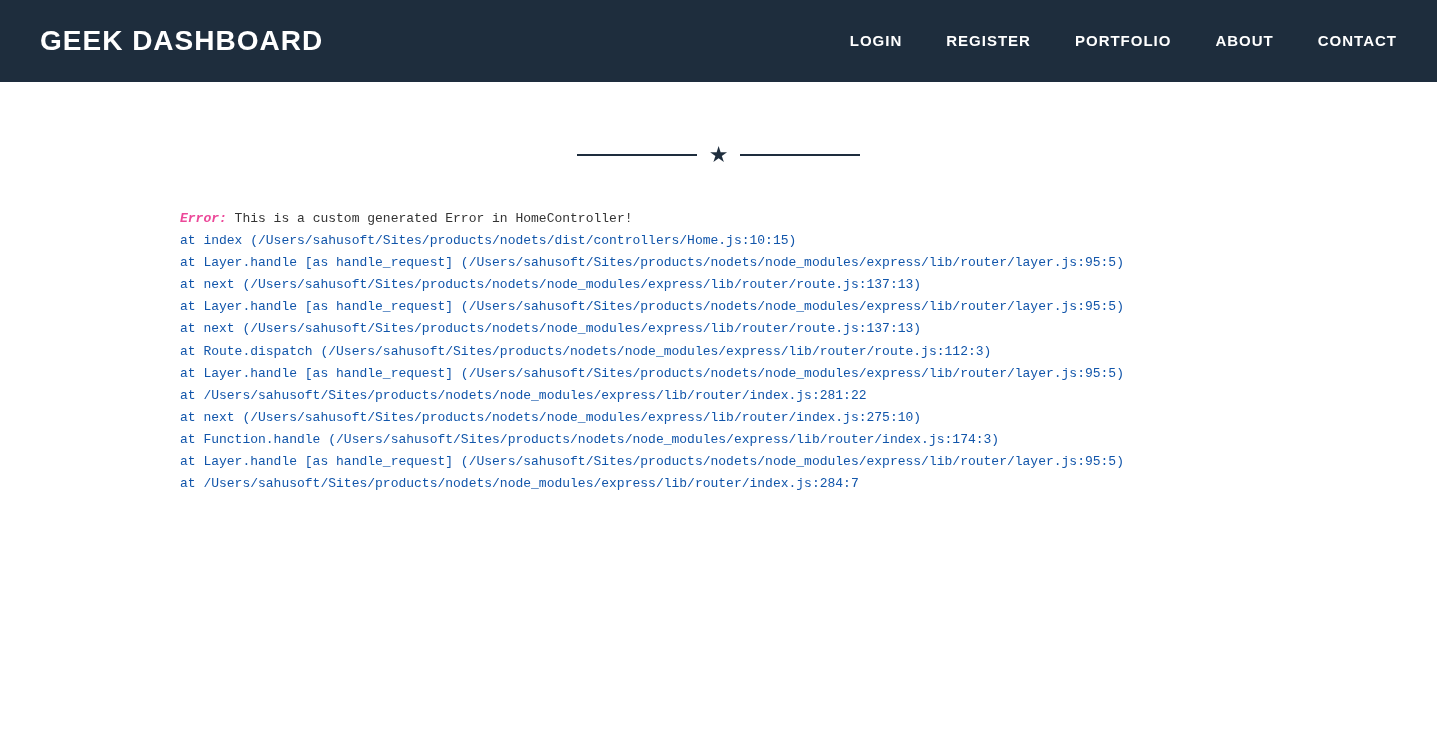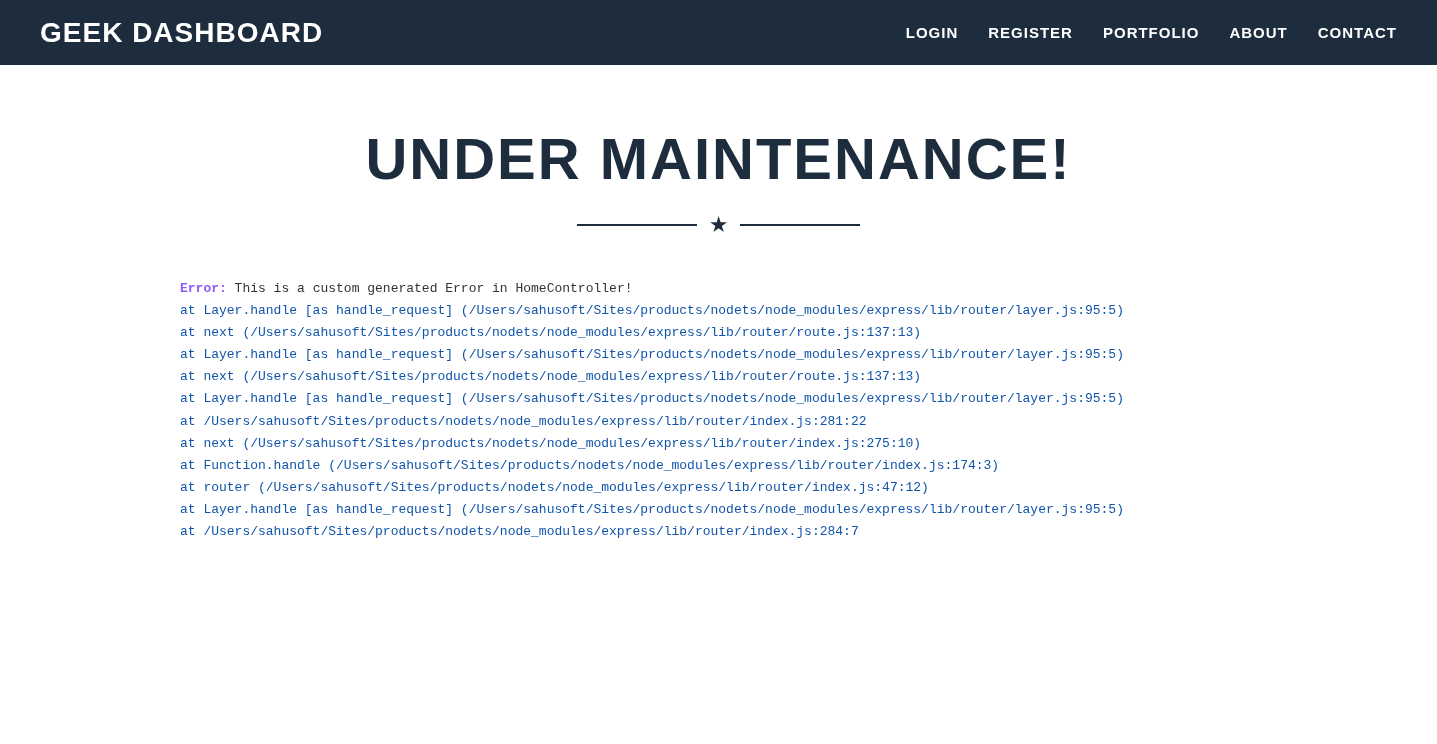--- a/index.html
+++ b/index.html
@@ -14,35 +14,35 @@
       color: #333;
     }
 
     
     nav {
       background: #1e2d3d;
       display: flex;
       align-items: center;
       justify-content: space-between;
       padding: 0 40px;
-      height: 65px;
+      height: 82px;
     }
 
     .nav-brand {
       color: #fff;
       font-size: 28px;
       font-weight: 900;
       letter-spacing: 1px;
       font-family: Arial Black, Arial, sans-serif;
       text-transform: uppercase;
     }
 
     .nav-links {
       display: flex;
-      gap: 30px;
+      gap: 44px;
       list-style: none;
       padding-left: 24px;
     }
 
     .nav-links li a {
       color: #fff;
       text-decoration: none;
       font-size: 15px;
       font-weight: 700;
       letter-spacing: 1px;
@@ -87,22 +87,23 @@
     
     .error-block {
       text-align: left;
       padding: 0 160px;
       font-family: 'Courier New', Courier, monospace;
       font-size: 13px;
       line-height: 1.7;
     }
 
     .error-line-label {
-      color: #8b5cf6;
+      color: #ec4899;
       font-weight: bold;
+      font-style: italic;
     }
 
     .error-line-message {
       color: #333;
     }
   </style>
 </head>
 <body>
 
 <nav>
@@ -111,38 +112,38 @@
 
   <li><a href="#">LOGIN</a></li>
       <li><a href="#">REGISTER</a></li>
       <li><a href="#">PORTFOLIO</a></li>
       <li><a href="#">ABOUT</a></li>
       <li><a href="#">CONTACT</a></li>
     </ul>
 </nav>
 
 <div class="main-content">
-  <h1 class="maintenance-title">UNDER MAINTENANCE!</h1>
   <div class="divider">
     <div class="divider-line"></div>
     <span class="divider-star">★</span>
     <div class="divider-line"></div>
   </div>
 
   <div class="error-block">
     <div>
       <span class="error-line-label">Error:</span><span class="error-line-message"> This is a custom generated Error in HomeController!</span>
     </div>
     <div id="stack-container">
+        <div style="font-family: &quot;Courier New&quot;, Courier, monospace; font-size: 13px; line-height: 1.7; color: rgb(17, 85, 170);">    at index (/Users/sahusoft/Sites/products/nodets/dist/controllers/Home.js:10:15)</div>
         <div style="font-family: &quot;Courier New&quot;, Courier, monospace; font-size: 13px; line-height: 1.7; color: rgb(17, 85, 170);">    at Layer.handle [as handle_request] (/Users/sahusoft/Sites/products/nodets/node_modules/express/lib/router/layer.js:95:5)</div>
         <div style="font-family: &quot;Courier New&quot;, Courier, monospace; font-size: 13px; line-height: 1.7; color: rgb(17, 85, 170);">    at next (/Users/sahusoft/Sites/products/nodets/node_modules/express/lib/router/route.js:137:13)</div>
         <div style="font-family: &quot;Courier New&quot;, Courier, monospace; font-size: 13px; line-height: 1.7; color: rgb(17, 85, 170);">    at Layer.handle [as handle_request] (/Users/sahusoft/Sites/products/nodets/node_modules/express/lib/router/layer.js:95:5)</div>
         <div style="font-family: &quot;Courier New&quot;, Courier, monospace; font-size: 13px; line-height: 1.7; color: rgb(17, 85, 170);">    at next (/Users/sahusoft/Sites/products/nodets/node_modules/express/lib/router/route.js:137:13)</div>
+        <div style="font-family: &quot;Courier New&quot;, Courier, monospace; font-size: 13px; line-height: 1.7; color: rgb(17, 85, 170);">    at Route.dispatch (/Users/sahusoft/Sites/products/nodets/node_modules/express/lib/router/route.js:112:3)</div>
         <div style="font-family: &quot;Courier New&quot;, Courier, monospace; font-size: 13px; line-height: 1.7; color: rgb(17, 85, 170);">    at Layer.handle [as handle_request] (/Users/sahusoft/Sites/products/nodets/node_modules/express/lib/router/layer.js:95:5)</div>
         <div style="font-family: &quot;Courier New&quot;, Courier, monospace; font-size: 13px; line-height: 1.7; color: rgb(17, 85, 170);">    at /Users/sahusoft/Sites/products/nodets/node_modules/express/lib/router/index.js:281:22</div>
         <div style="font-family: &quot;Courier New&quot;, Courier, monospace; font-size: 13px; line-height: 1.7; color: rgb(17, 85, 170);">    at next (/Users/sahusoft/Sites/products/nodets/node_modules/express/lib/router/index.js:275:10)</div>
         <div style="font-family: &quot;Courier New&quot;, Courier, monospace; font-size: 13px; line-height: 1.7; color: rgb(17, 85, 170);">    at Function.handle (/Users/sahusoft/Sites/products/nodets/node_modules/express/lib/router/index.js:174:3)</div>
-        <div style="font-family: &quot;Courier New&quot;, Courier, monospace; font-size: 13px; line-height: 1.7; color: rgb(17, 85, 170);">    at router (/Users/sahusoft/Sites/products/nodets/node_modules/express/lib/router/index.js:47:12)</div>
         <div style="font-family: &quot;Courier New&quot;, Courier, monospace; font-size: 13px; line-height: 1.7; color: rgb(17, 85, 170);">    at Layer.handle [as handle_request] (/Users/sahusoft/Sites/products/nodets/node_modules/express/lib/router/layer.js:95:5)</div>
         <div style="font-family: &quot;Courier New&quot;, Courier, monospace; font-size: 13px; line-height: 1.7; color: rgb(17, 85, 170);">    at /Users/sahusoft/Sites/products/nodets/node_modules/express/lib/router/index.js:284:7</div>
       </div>
   </div>
 </div>
 
 </body></html>

